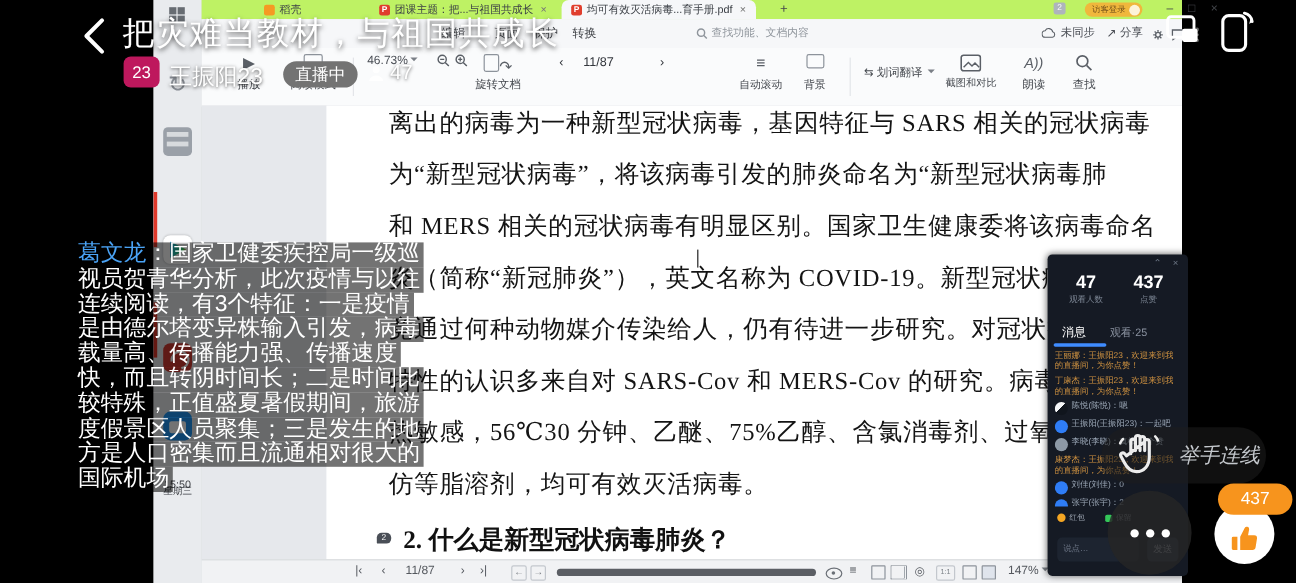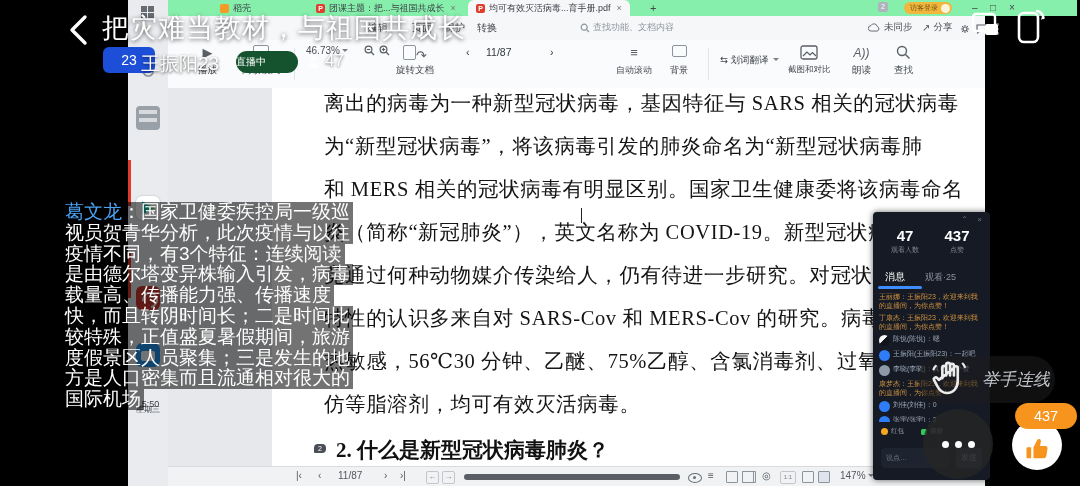--- a/index.html
+++ b/index.html
@@ -18,21 +18,21 @@
   .film{background:#9aa0a8;border-radius:4px;}
   .film i{display:block;margin:4px 3px;height:4px;background:#d7dadd;}
   .tvid{background:#fff;border-radius:6px;box-shadow:0 0 2px rgba(0,0,0,.25);}
   .tvid i{display:block;width:16px;height:16px;margin:4px;background:linear-gradient(100deg,#14a0fa,#2ed573 70%,#ffa502);clip-path:polygon(12% 8%,95% 50%,12% 92%);}
   .netease{background:#d33a31;border-radius:6px;}
   .netease i{display:block;width:12px;height:12px;margin:6px;border:2.5px solid #fff;border-radius:50%;border-bottom-color:transparent;transform:rotate(35deg);}
   .bluetv{background:#2196f3;border-radius:6px;}
   .bluetv i{display:block;width:14px;height:10px;margin:8px 5px 0;background:#fff;border-radius:2px;}
   .tb-clock{left:0;width:40px;text-align:center;color:#3a3d42;}
   
-  #tabbar{left:40px;top:0;width:909px;height:16px;background:#86efac;}
+  #tabbar{left:40px;top:0;width:817px;height:16px;background:#bef264;}
   .tab{top:0;height:16px;display:flex;align-items:center;font-size:9px;color:#3c4046;white-space:nowrap;}
   .tab .tico{width:9px;height:9px;border-radius:2px;margin-right:4px;flex:0 0 auto;display:flex;align-items:center;justify-content:center;color:#fff;font-size:7px;font-weight:bold;}
   .tico.docer{background:#f59a23;}
   .tico.wpsred{background:#e03e2d;}
   .tab.active{background:#f6f7f9;border-radius:6px 6px 0 0;padding:0 8px;}
   .tclose{margin-left:6px;color:#777;font-size:9px;}
   .badge2{background:#aeb4bc;color:#fff;font-size:7px;border-radius:2px;padding:0 3px;line-height:10px;}
   .login{background:#f0b73c;border-radius:8px;height:12px;display:flex;align-items:center;padding:0 2px 0 6px;font-size:7px;color:#74511a;}
   .login b{width:9px;height:9px;border-radius:50%;background:#fdf3d8;margin-left:3px;display:block;}
   .winctl{font-size:10px;color:#44474c;line-height:14px;}
@@ -65,23 +65,23 @@
              font-size:10px;color:#54585e;}
   .sb{top:3px;}
   .sbbox{width:11px;height:11px;border:1px solid #c3c7cd;border-radius:2px;text-align:center;line-height:10px;font-size:8px;color:#7c8187;}
   .thumbbar{top:7px;height:6px;background:#5b5e64;border-radius:3px;}
   .eye{width:12px;height:8px;border:1.3px solid #6a6f76;border-radius:50%;position:relative;}
   .eye i{position:absolute;left:3.5px;top:1.5px;width:3px;height:3px;border-radius:50%;background:#6a6f76;}
   .mini{width:10px;height:10px;border:1px solid #8d939b;border-radius:1px;display:inline-block;}
   .zoomline{top:11px;height:2px;background:#a7abb1;border-radius:1px;}
   
   .ovl-title{color:#fff;font-size:27px;letter-spacing:1px;text-shadow:0 1px 4px rgba(0,0,0,.7);white-space:nowrap;}
-  .badge23{background:#1d4ed8;color:#fff;border-radius:6px;width:52px;height:26px;text-align:center;line-height:26px;font-size:14px;}
+  .badge23{background:#be185d;color:#fff;border-radius:6px;width:30px;height:26px;text-align:center;line-height:26px;font-size:14px;}
   .sname{color:#fff;font-size:19px;text-shadow:0 1px 3px rgba(0,0,0,.7);}
-  .livepill{background:#14532d;color:#fff;border-radius:11px;width:62px;height:22px;line-height:22px;font-size:10px;}
+  .livepill{background:#737373;color:#fff;border-radius:11px;width:62px;height:22px;text-align:center;line-height:22px;font-size:14px;}
   .vcount{color:#fff;font-size:17px;text-shadow:0 1px 3px rgba(0,0,0,.6);}
   #caption{width:298px;}
   .cap-line{display:block;width:fit-content;background:rgba(0,0,0,.55);color:#fff;font-size:19px;line-height:20.8px;padding:0 3px;white-space:nowrap;}
   .cap-name{color:#4aa3f5;}
   #saypill{background:rgba(22,22,22,.66);border-radius:25px;width:190px;height:47px;color:#ececec;
            font-size:20px;line-height:47px;padding-left:31px;box-sizing:border-box;}
   
   #panel{left:873px;top:212px;width:117px;height:268px;background:#151a24;border-radius:4px;
          box-shadow:0 0 6px rgba(0,0,0,.6);overflow:hidden;font-family:"Liberation Sans",sans-serif;}
   .p-hico{color:#6a7482;font-size:8px;top:3px;}
@@ -356,21 +356,21 @@
   </div>
   <div class="a vcount" style="left:325px;top:51px;z-index:20;">47</div>
 
   <div id="caption" class="a" style="left:62px;top:202px;z-index:15;">
     <div class="cap-line">
       <span class="cap-name">葛文龙</span><span>：国家卫健委疾控局一级巡</span>
     </div>
     <div>
 
     <div class="cap-line">视员贺青华分析，此次疫情与以往</div>
-        <div class="cap-line">疫情不同，有3个特征：连续阅读</div>
+        <div class="cap-line">连续阅读，有3个特征：一是疫情</div>
         <div class="cap-line">是由德尔塔变异株输入引发，病毒</div>
         <div class="cap-line">载量高、传播能力强、传播速度</div>
         <div class="cap-line">快，而且转阴时间长；二是时间比</div>
         <div class="cap-line">较特殊，正值盛夏暑假期间，旅游</div>
         <div class="cap-line">度假景区人员聚集；三是发生的地</div>
         <div class="cap-line">方是人口密集而且流通相对很大的</div>
         <div class="cap-line">国际机场</div>
       </div>
   </div>
 

